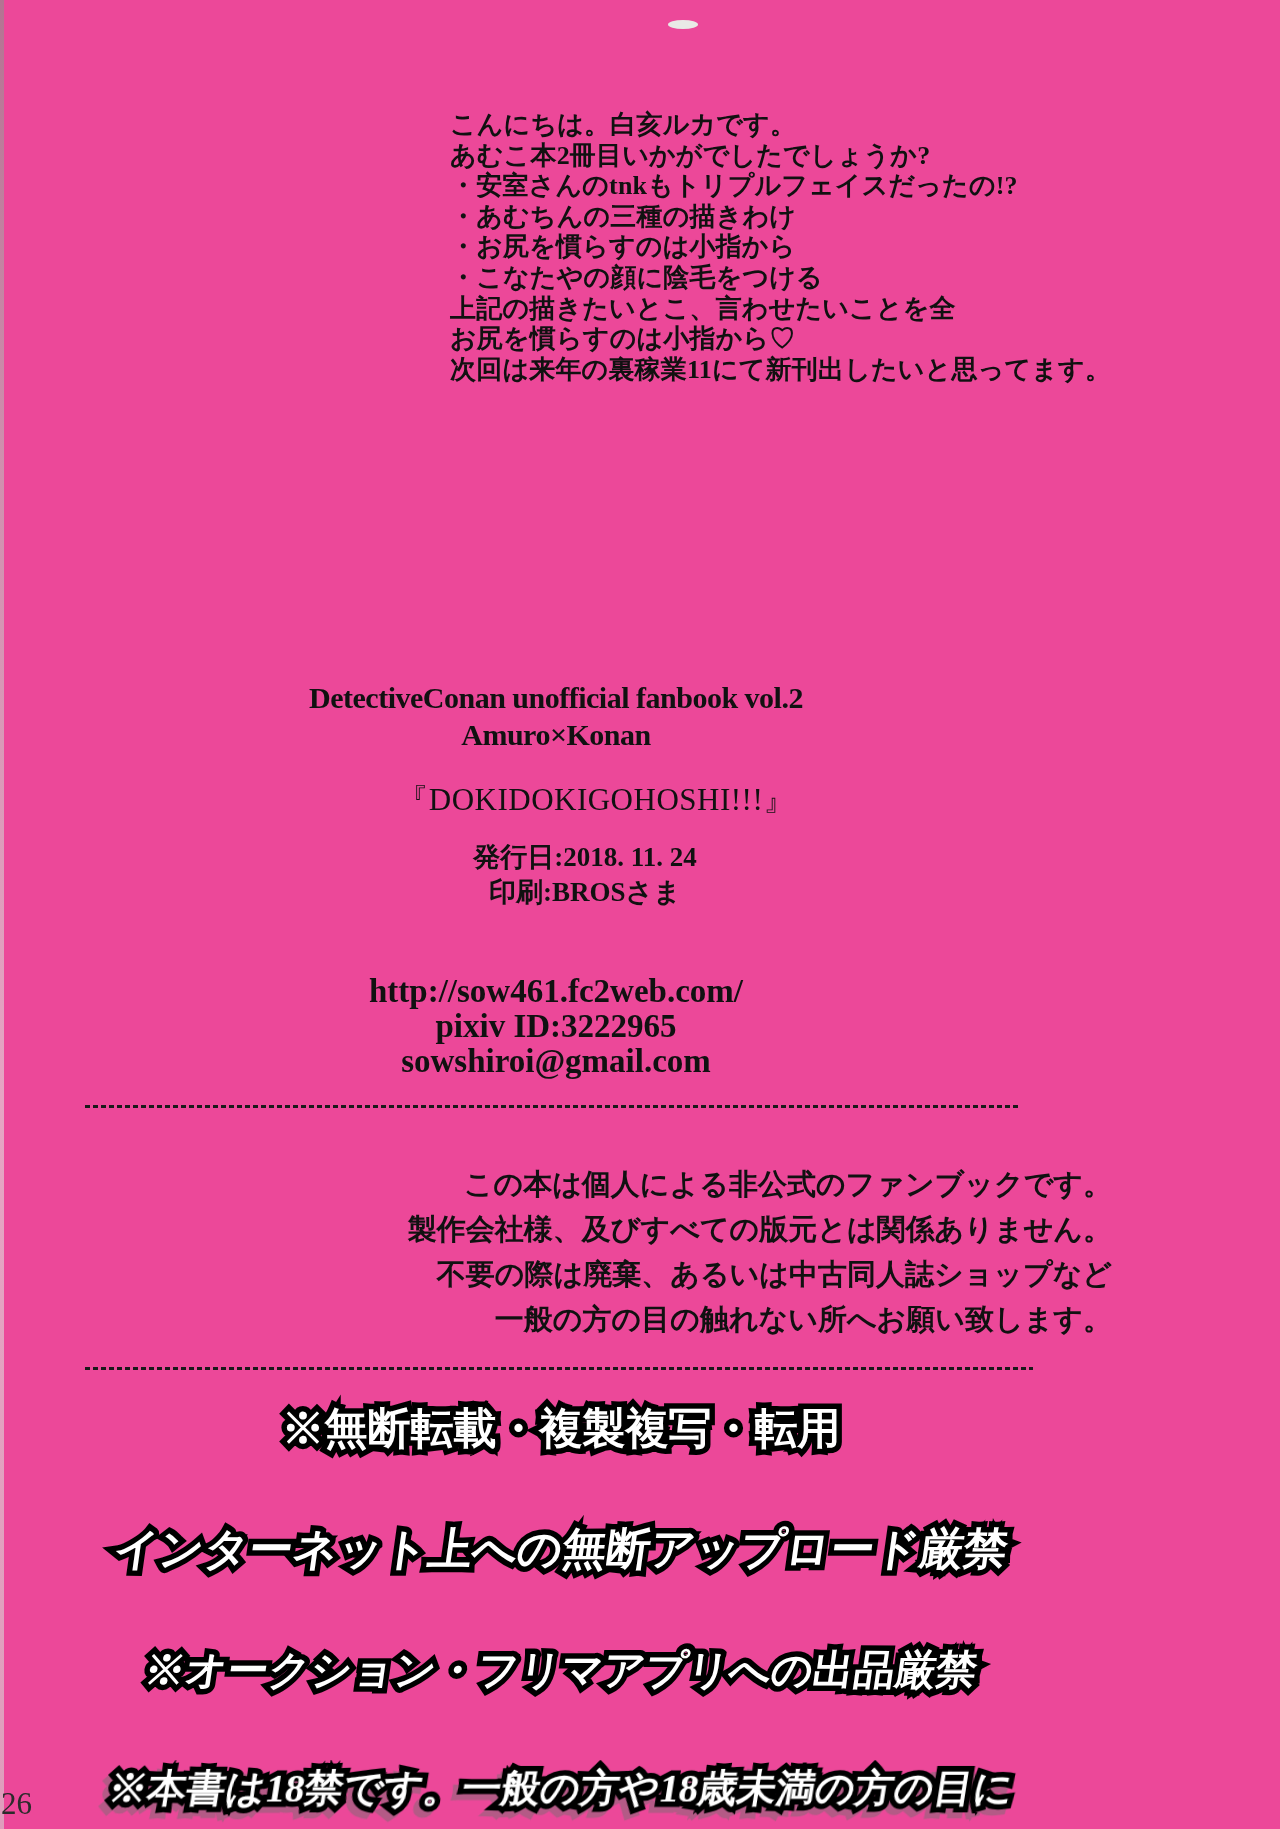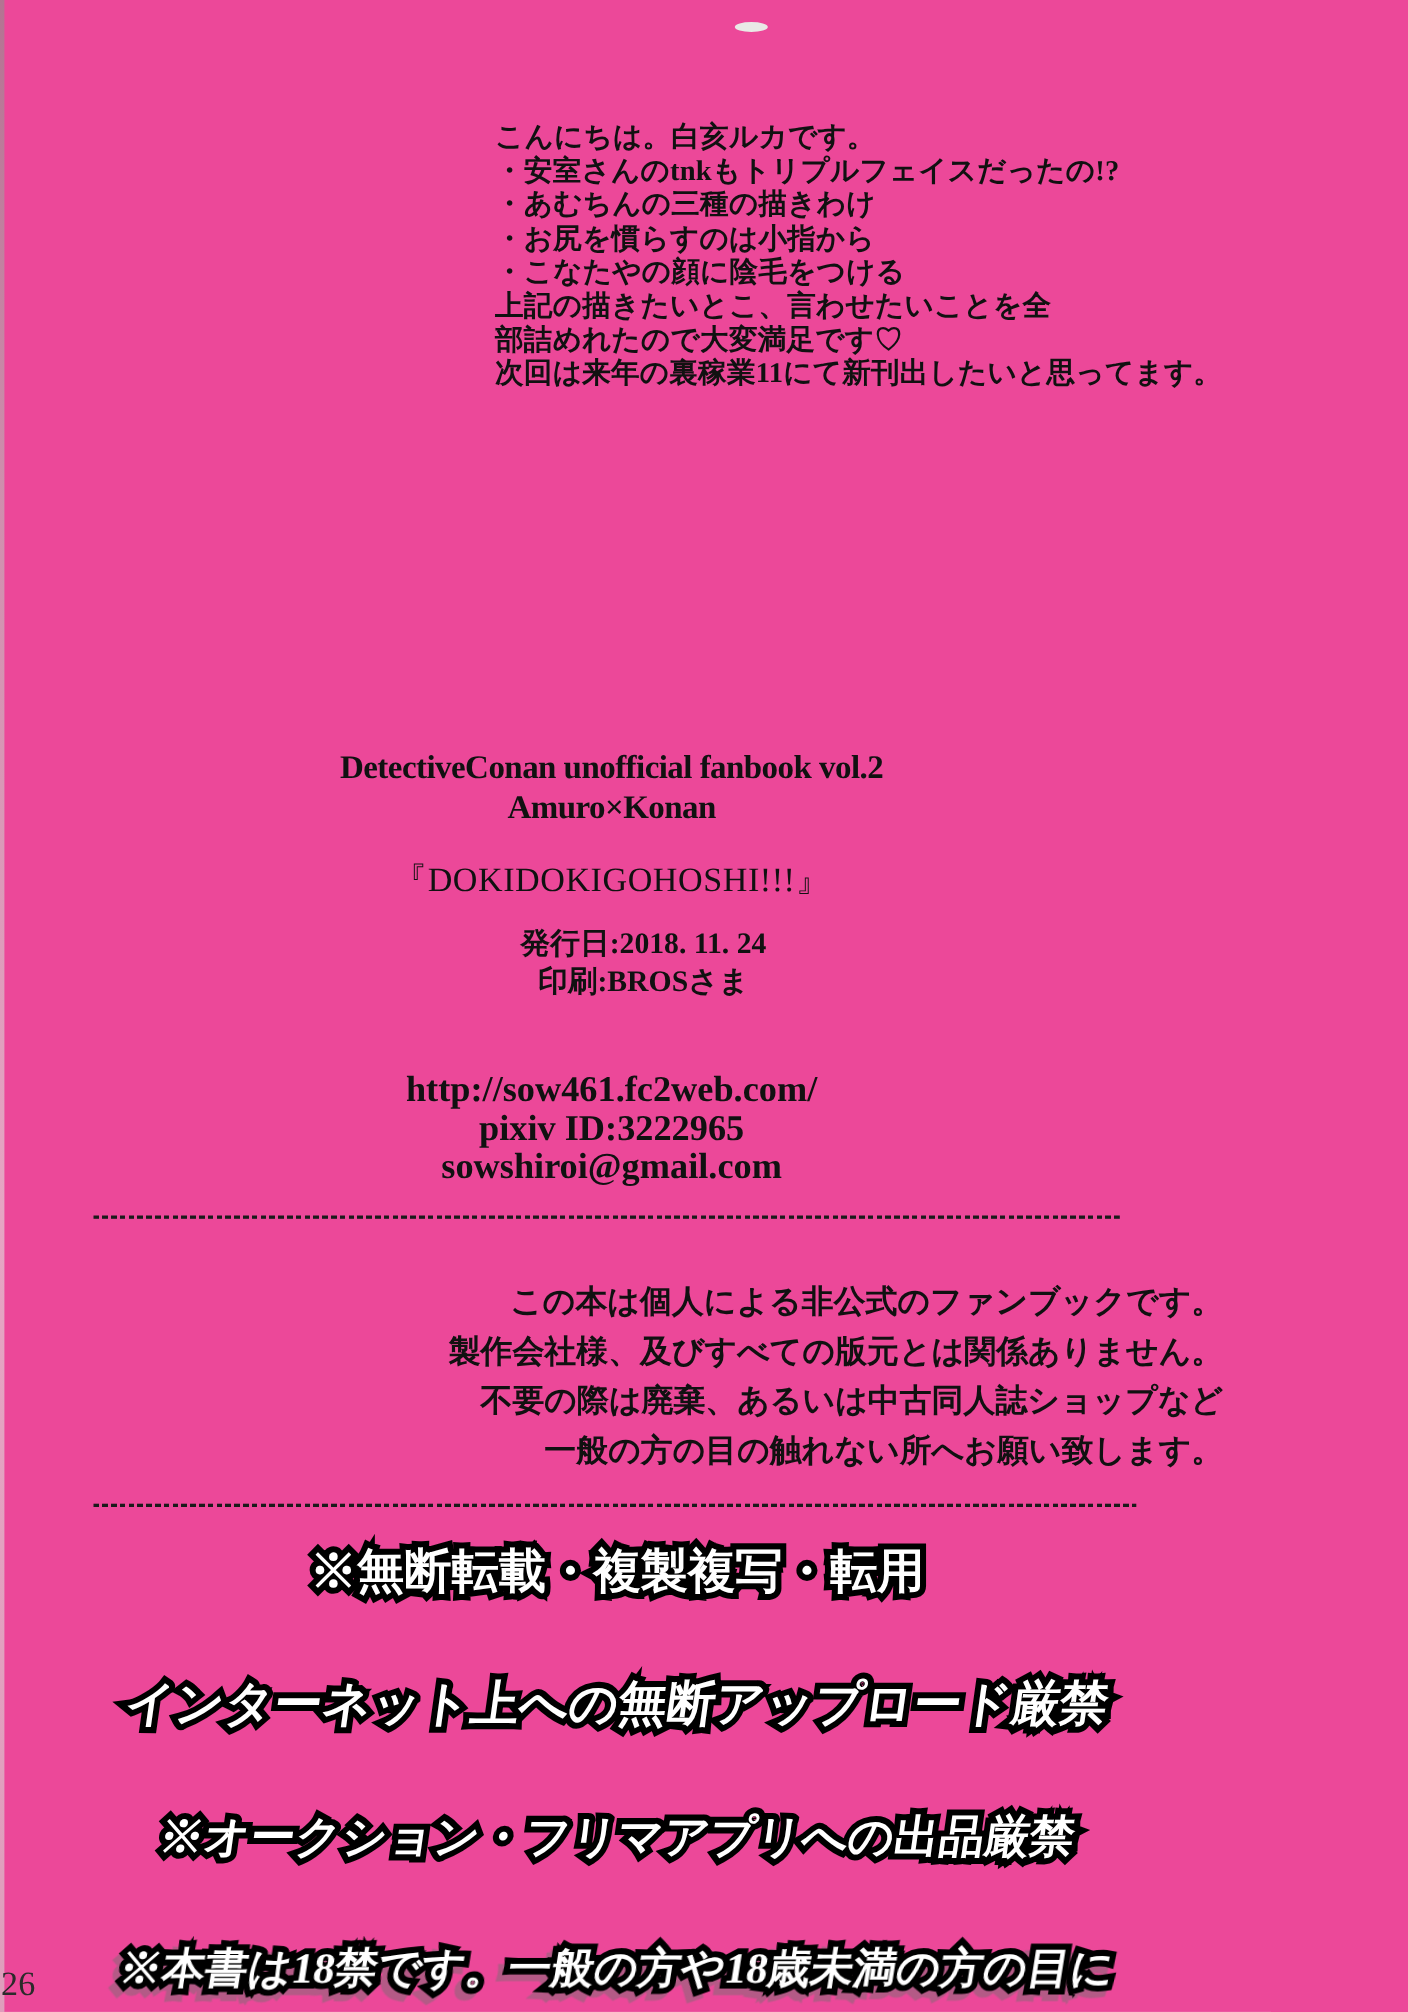--- a/index.html
+++ b/index.html
@@ -27,21 +27,21 @@
   
   .afterword {
     position:absolute; left:450px; top:110px;
     font-size:26px; font-weight:bold; line-height:30.6px;
     white-space:nowrap; letter-spacing:0.2px;
   }
 
   
   .centered { position:absolute; left:0; width:1112px; text-align:center; white-space:nowrap; }
   .series-title { top:679px; font-size:30px; font-weight:bold; line-height:37px; letter-spacing:-0.5px; }
-  .book-title   { top:779px; font-size:31px; font-weight:400; letter-spacing:0.5px; }
+  .book-title   { top:779px; font-size:31px; font-weight:400; letter-spacing:0.5px;padding-left:40px; }
   .pub-info     { top:840px; font-size:27px; font-weight:bold; line-height:35px;padding-left:29px; }
   .web-info     { top:974px; font-size:33px; font-weight:bold; line-height:35px; }
 
   
   .rule {
     position:absolute; left:85px; height:3px;
     background:repeating-linear-gradient(90deg,#1a1a1a 0 5px,transparent 5px 8px);
   }
   .rule-1 { top:1105px; width:933px; }
   .rule-2 { top:1367px; width:948px; }
@@ -80,26 +80,27 @@
 </head>
 <body>
 
 <div class="page">
 
   <div class="scan-edge"></div>
   <div class="scan-smudge"></div>
 
   <div class="afterword">
     <div>こんにちは。白亥ルカです。</div>
+    <div>あむこ本2冊目いかがでしたでしょうか?</div>
     <div>・安室さんのtnkもトリプルフェイスだったの!?</div>
     <div>・あむちんの三種の描きわけ</div>
     <div>・お尻を慣らすのは小指から</div>
     <div>・こなたやの顔に陰毛をつける</div>
     <div>上記の描きたいとこ、言わせたいことを全</div>
-    <div>部詰めれたので大変満足です♡</div>
+    <div>お尻を慣らすのは小指から♡</div>
     <div>次回は来年の裏稼業11にて新刊出したいと思ってます。</div>
   </div>
 
   <div class="centered series-title">
     <div>DetectiveConan unofficial fanbook vol.2</div>
     <div>Amuro×Konan</div>
   </div>
 
   <div class="centered book-title">『DOKIDOKIGOHOSHI!!!』</div>
 

